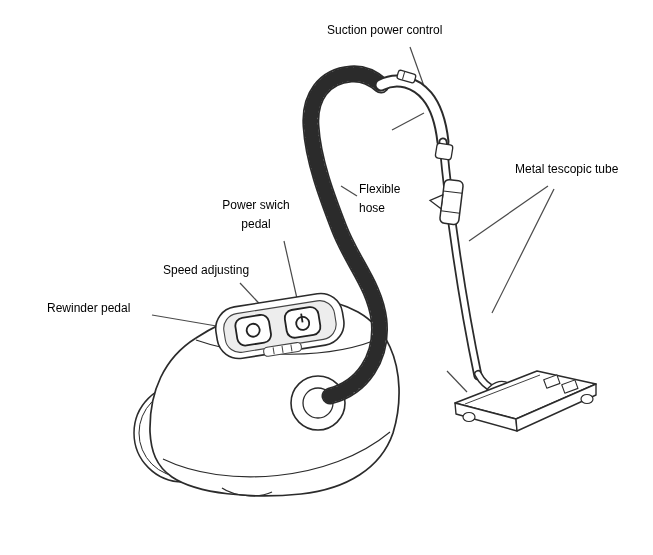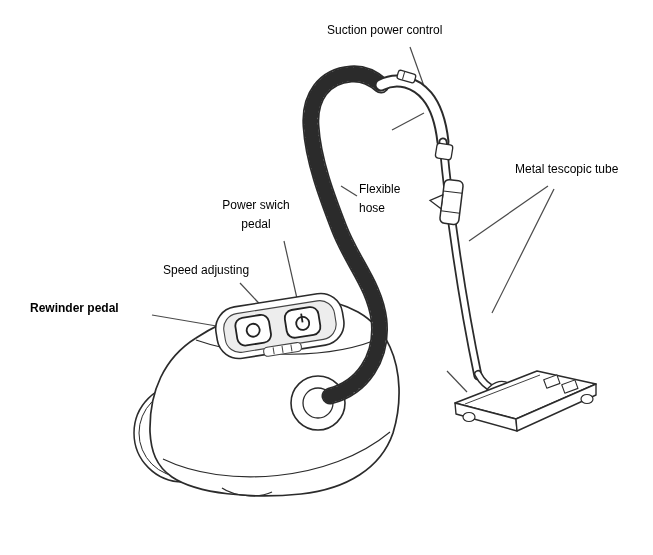--- a/index.html
+++ b/index.html
@@ -150,16 +150,16 @@
 
 
   <div class="label nowrap" style="left:499px;top:160px;margin-left:16px;">Metal tescopic tube</div>
 
   <div class="label center" style="left:210px;top:196px;width:92px;">Power swich pedal</div>
 
   <div class="label" style="left:359px;top:180px;width:64px;">Flexible hose</div>
 
   <div class="label nowrap" style="left:163px;top:261px;">Speed adjusting</div>
 
-  <div class="label nowrap" style="left:30px;top:299px;font-weight:bold;">Rewinder pedal</div>
+  <div class="label nowrap" style="left:47px;top:299px;">Rewinder pedal</div>
 
 
 </div>
 
 </body></html>

